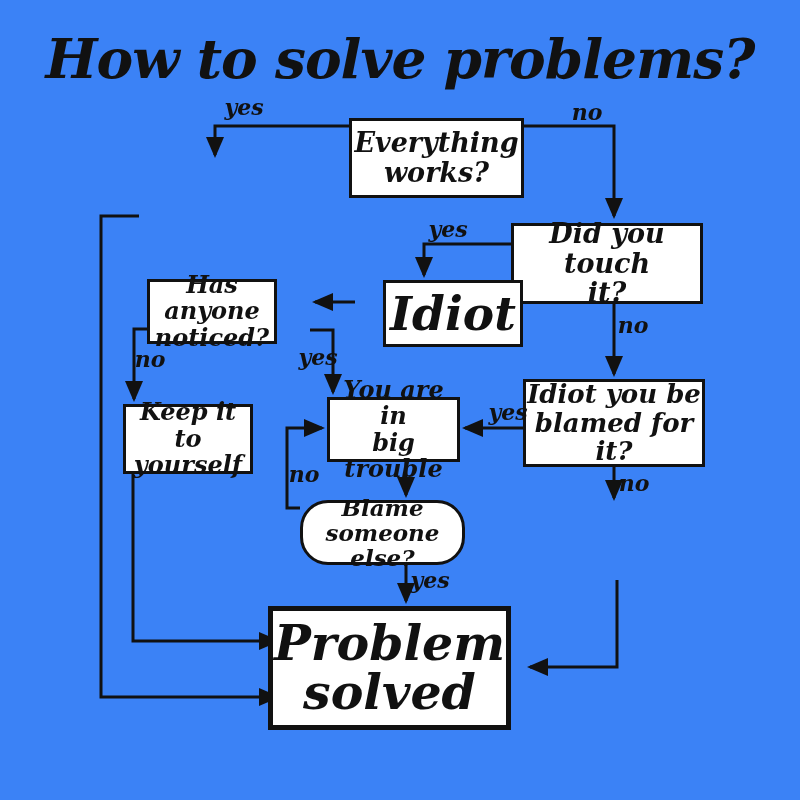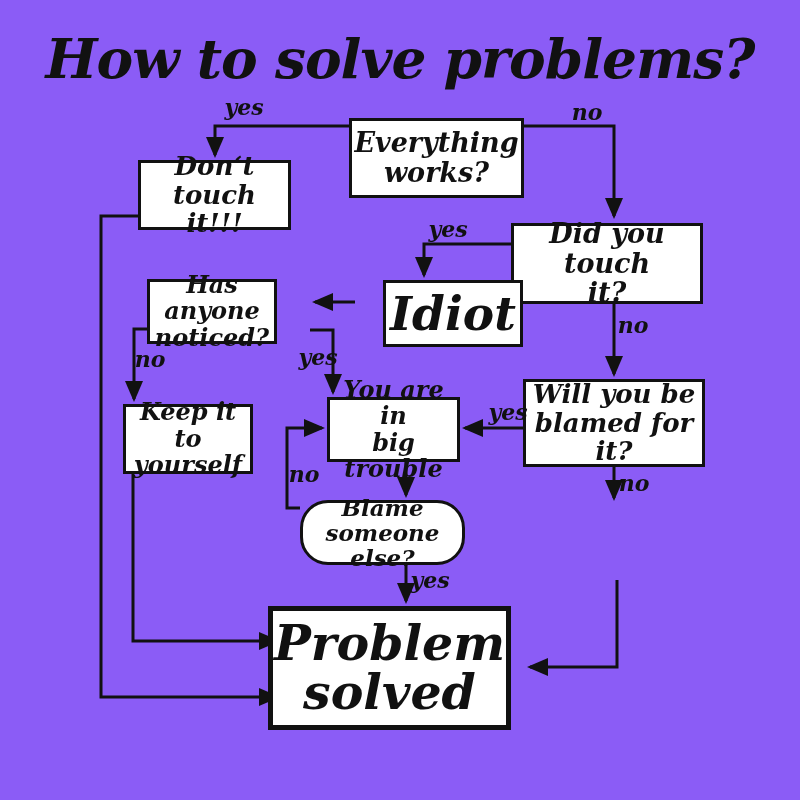--- a/index.html
+++ b/index.html
@@ -4,21 +4,21 @@
 <style>
   html, body {
     margin: 0;
     padding: 0;
     background: #ffffff;
   }
   .stage {
     position: relative;
     width: 800px;
     height: 800px;
-    background: #8b5cf6;
+    background: #3b82f6;
     overflow: hidden;
     font-family: "DejaVu Serif", serif;
     color: #111111;
   }
   .edges-svg {
     position: absolute;
     left: 0;
     top: 0;
     width: 800px;
     height: 800px;
@@ -108,38 +108,36 @@
     <polyline points="133,474 133,641 277,641" marker-end="url(#arrow)"></polyline>
 
     <polyline points="139,216 101,216 101,697 277,697" marker-end="url(#arrow)"></polyline>
   </svg>
 
   <div class="title">How to solve problems?</div>
 
   <div class="node" style="left:349px; top:118px; width:175px; height:80px; font-size:27px;">Everything
 works?</div>
 
-  <div class="node" style="left:138px; top:160px; width:153px; height:70px; font-size:26px;">Don‘t touch
-it!!!</div>
 
   <div class="node" style="left:511px; top:223px; width:192px; height:81px; font-size:27px;">Did you touch
 it?</div>
 
   <div class="node" style="left:355px; top:280px; width:140px; height:67px; font-size:47px;margin-left:28px;">Idiot</div>
 
   <div class="node" style="left:147px; top:279px; width:130px; height:65px; font-size:24px;">Has anyone
 noticed?</div>
 
   <div class="node" style="left:123px; top:404px; width:130px; height:70px; font-size:24px;">Keep it
 to yourself</div>
 
   <div class="node" style="left:327px; top:397px; width:133px; height:65px; font-size:24px;">You are in
 big trouble</div>
 
-  <div class="node" style="left:523px; top:379px; width:182px; height:88px; font-size:26px;">Will you be
+  <div class="node" style="left:523px; top:379px; width:182px; height:88px; font-size:26px;">Idiot you be
 blamed for it?</div>
 
   <div class="node" style="left:300px; top:500px; width:165px; height:65px; font-size:23px;border-radius:28px;">Blame someone
 else?</div>
 
 
   <div class="node heavy" style="left:268px; top:606px; width:243px; height:124px; font-size:49px;">Problem
 solved</div>
 
   <div class="edge-label" style="left:244px; top:107px;">yes</div>

